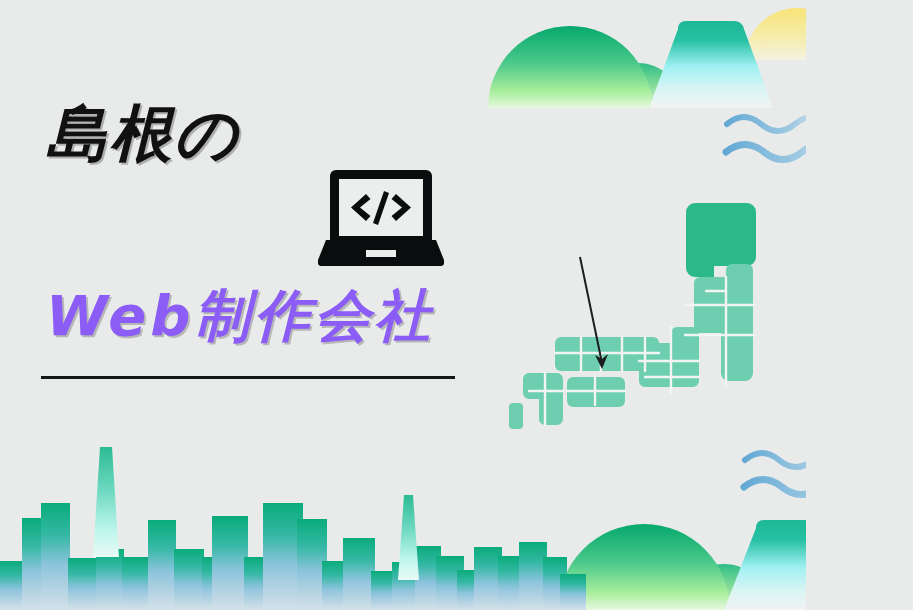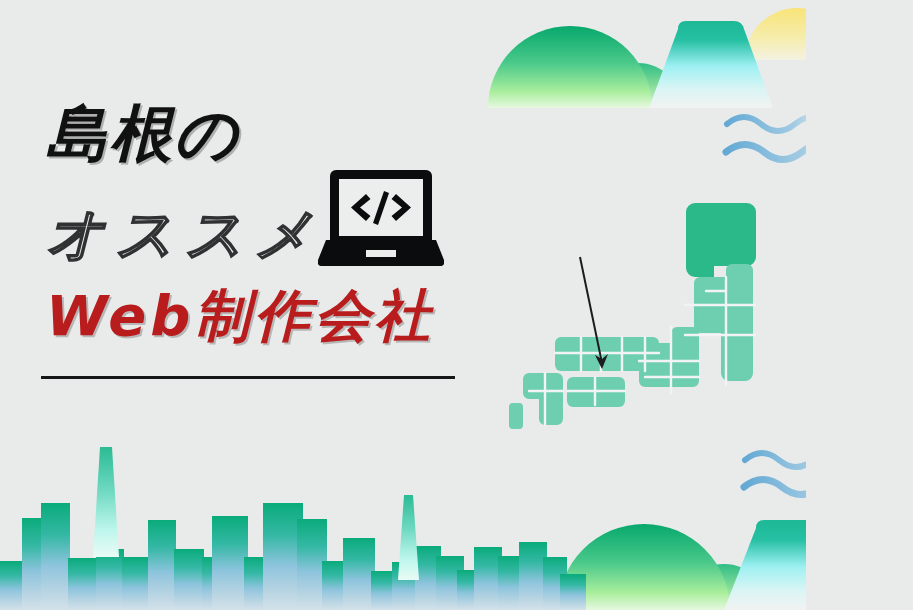--- a/index.html
+++ b/index.html
@@ -29,21 +29,21 @@
     font-family:"DejaVu Sans","Liberation Sans",sans-serif;
     font-size:58px;font-weight:700;font-style:italic;
     letter-spacing:10px;line-height:1;white-space:nowrap;
     color:transparent;
     -webkit-text-stroke:1.6px #2f3233;
     paint-order:stroke fill;
   }
   .line-web{
     position:absolute;left:46px;top:288px;
     font-family:"DejaVu Sans","Liberation Sans",sans-serif;
-    font-size:56px;font-weight:700;font-style:italic;color:#b91c1c;
+    font-size:56px;font-weight:700;font-style:italic;color:#8b5cf6;
     letter-spacing:4px;line-height:1;white-space:nowrap;
     text-shadow:2px 2px 0 rgba(0,0,0,.22);
   }
   #title-rule{
     position:absolute;left:41px;top:376px;width:414px;height:3px;background:#141617;
   }
 
   
   #laptop{position:absolute;left:318px;top:170px;width:126px;height:96px;}
 
@@ -171,21 +171,20 @@
         <rect x="498" y="556" width="26" height="54" fill="url(#gBldg)"></rect>
         <rect x="519" y="542" width="28" height="68" fill="url(#gBldg)"></rect>
         <rect x="543" y="557" width="24" height="53" fill="url(#gBldg)"></rect>
         <rect x="560" y="574" width="26" height="36" fill="url(#gBldg)"></rect>
       </g>
     </g>
   </svg>
 
   <div id="headline">
     <div class="line-shimane">島根の</div>
-    <div class="line-osusume">オススメ</div>
     <div class="line-web">Web制作会社</div>
     <div id="title-rule"></div>
   </div>
 
   <svg id="laptop" viewBox="0 0 126 96" xmlns="http://www.w3.org/2000/svg">
 
     <rect x="12" y="0" width="102" height="78" rx="6" ry="6" fill="#0a0c0d"></rect>
     <rect x="21" y="9" width="84" height="57" fill="#eceeed"></rect>
 
     <g fill="#0a0c0d">

